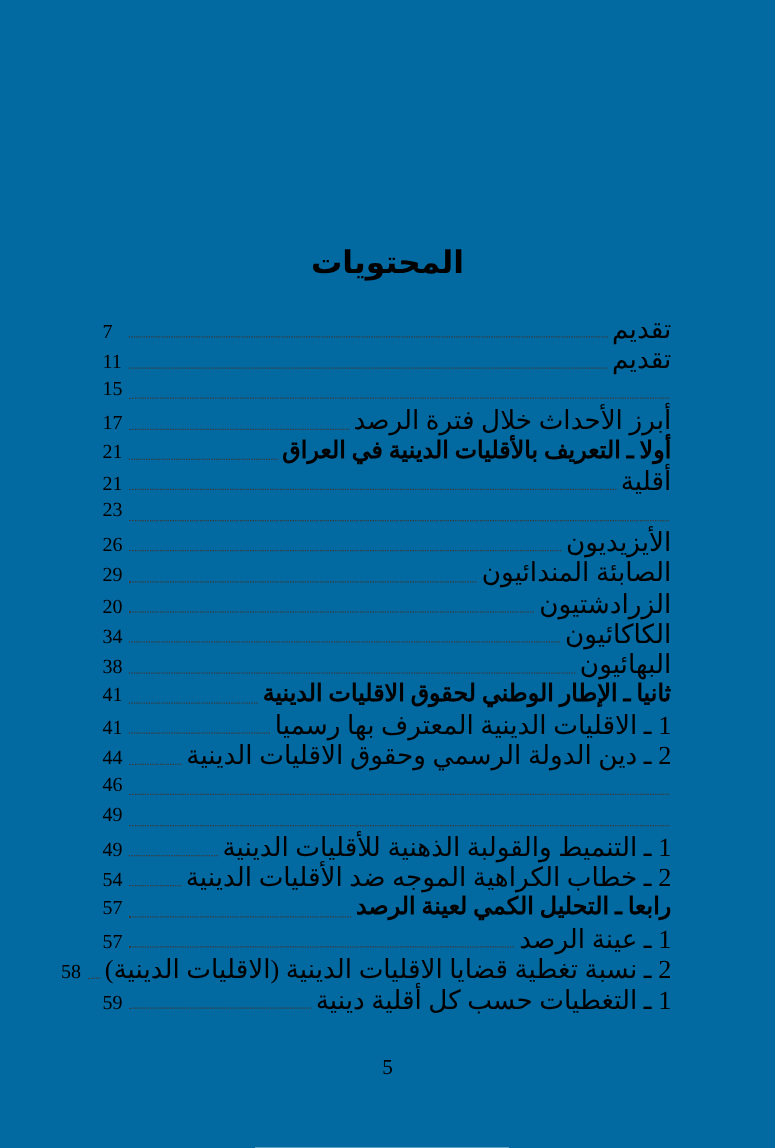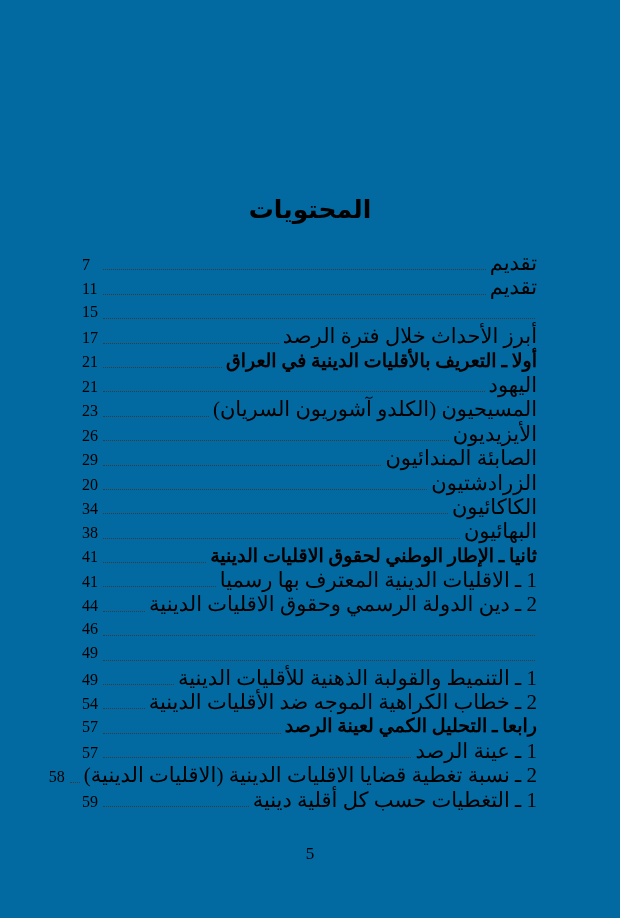--- a/index.html
+++ b/index.html
@@ -145,26 +145,25 @@
         <span class="toc-label">أبرز الأحداث خلال فترة الرصد</span>
         <span class="toc-leader"></span>
         <span class="toc-page">17</span>
       </div>
       <div class="toc-row level-0">
         <span class="toc-label">أولا ـ التعريف بالأقليات الدينية في العراق</span>
         <span class="toc-leader"></span>
         <span class="toc-page">21</span>
       </div>
       <div class="toc-row level-2">
-        <span class="toc-label">اليهود</span>
+        <span class="toc-label">أقلية</span>
         <span class="toc-leader"></span>
         <span class="toc-page">21</span>
       </div>
       <div class="toc-row level-2">
-        <span class="toc-label">المسيحيون (الكلدو آشوريون السريان)</span>
         <span class="toc-leader"></span>
         <span class="toc-page">23</span>
       </div>
       <div class="toc-row level-2">
         <span class="toc-label">الأيزيديون</span>
         <span class="toc-leader"></span>
         <span class="toc-page">26</span>
       </div>
       <div class="toc-row level-2">
         <span class="toc-label">الصابئة المندائيون</span>

